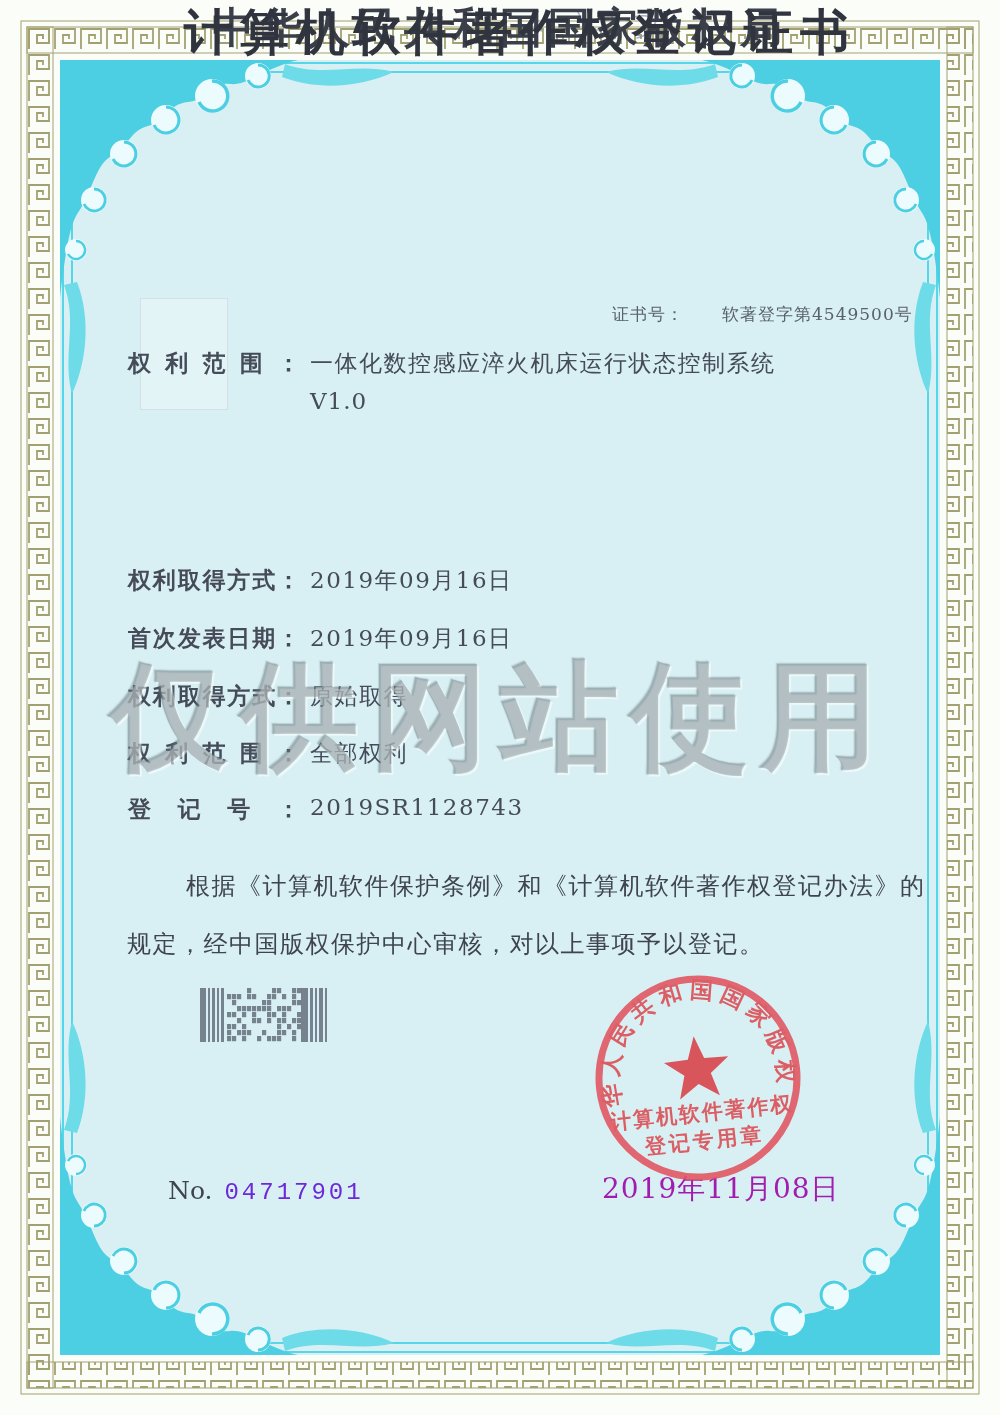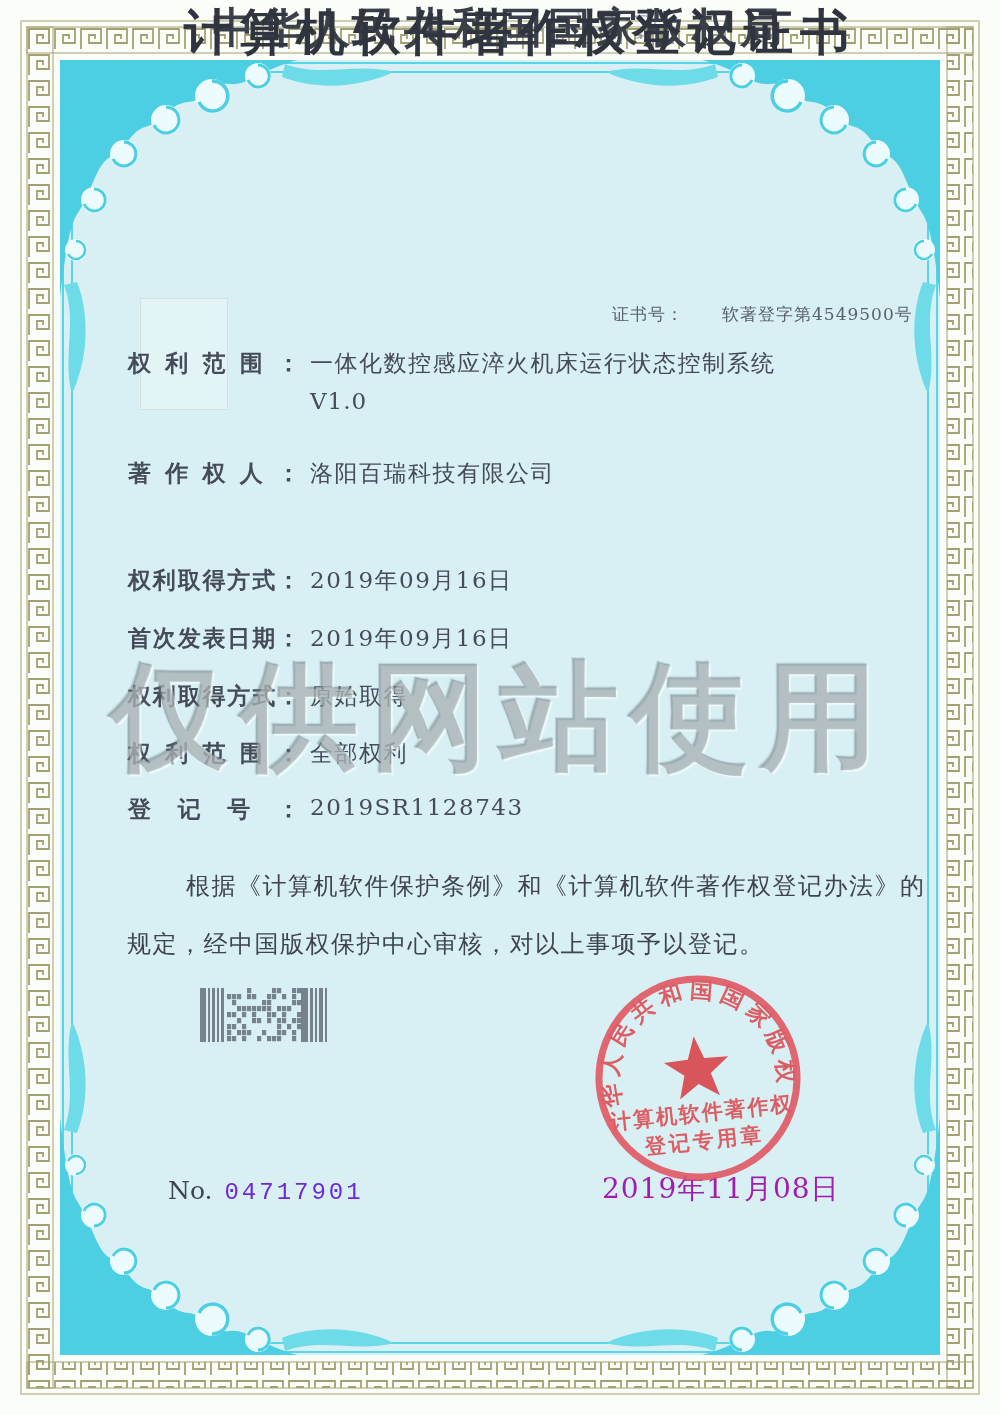--- a/index.html
+++ b/index.html
@@ -129,24 +129,20 @@
     <span>证书号：</span>
     <span>软著登字第4549500号</span>
   </div>
 
   <div class="field" style="top:348px">
     <span class="lbl">权利范围：</span>
     <span class="val">一体化数控感应淬火机床运行状态控制系统</span>
   </div>
   <div class="val2" style="top:388px">V1.0</div>
 
-  <div class="field" style="top:458px">
-    <span class="lbl">著作权人：</span>
-    <span class="val">洛阳百瑞科技有限公司</span>
-  </div>
 
   <div class="field" style="top:565px">
     <span class="lbl">权利取得方式：</span>
     <span class="val">2019年09月16日</span>
   </div>
 
   <div class="field" style="top:623px">
     <span class="lbl">首次发表日期：</span>
     <span class="val">2019年09月16日</span>
   </div>

